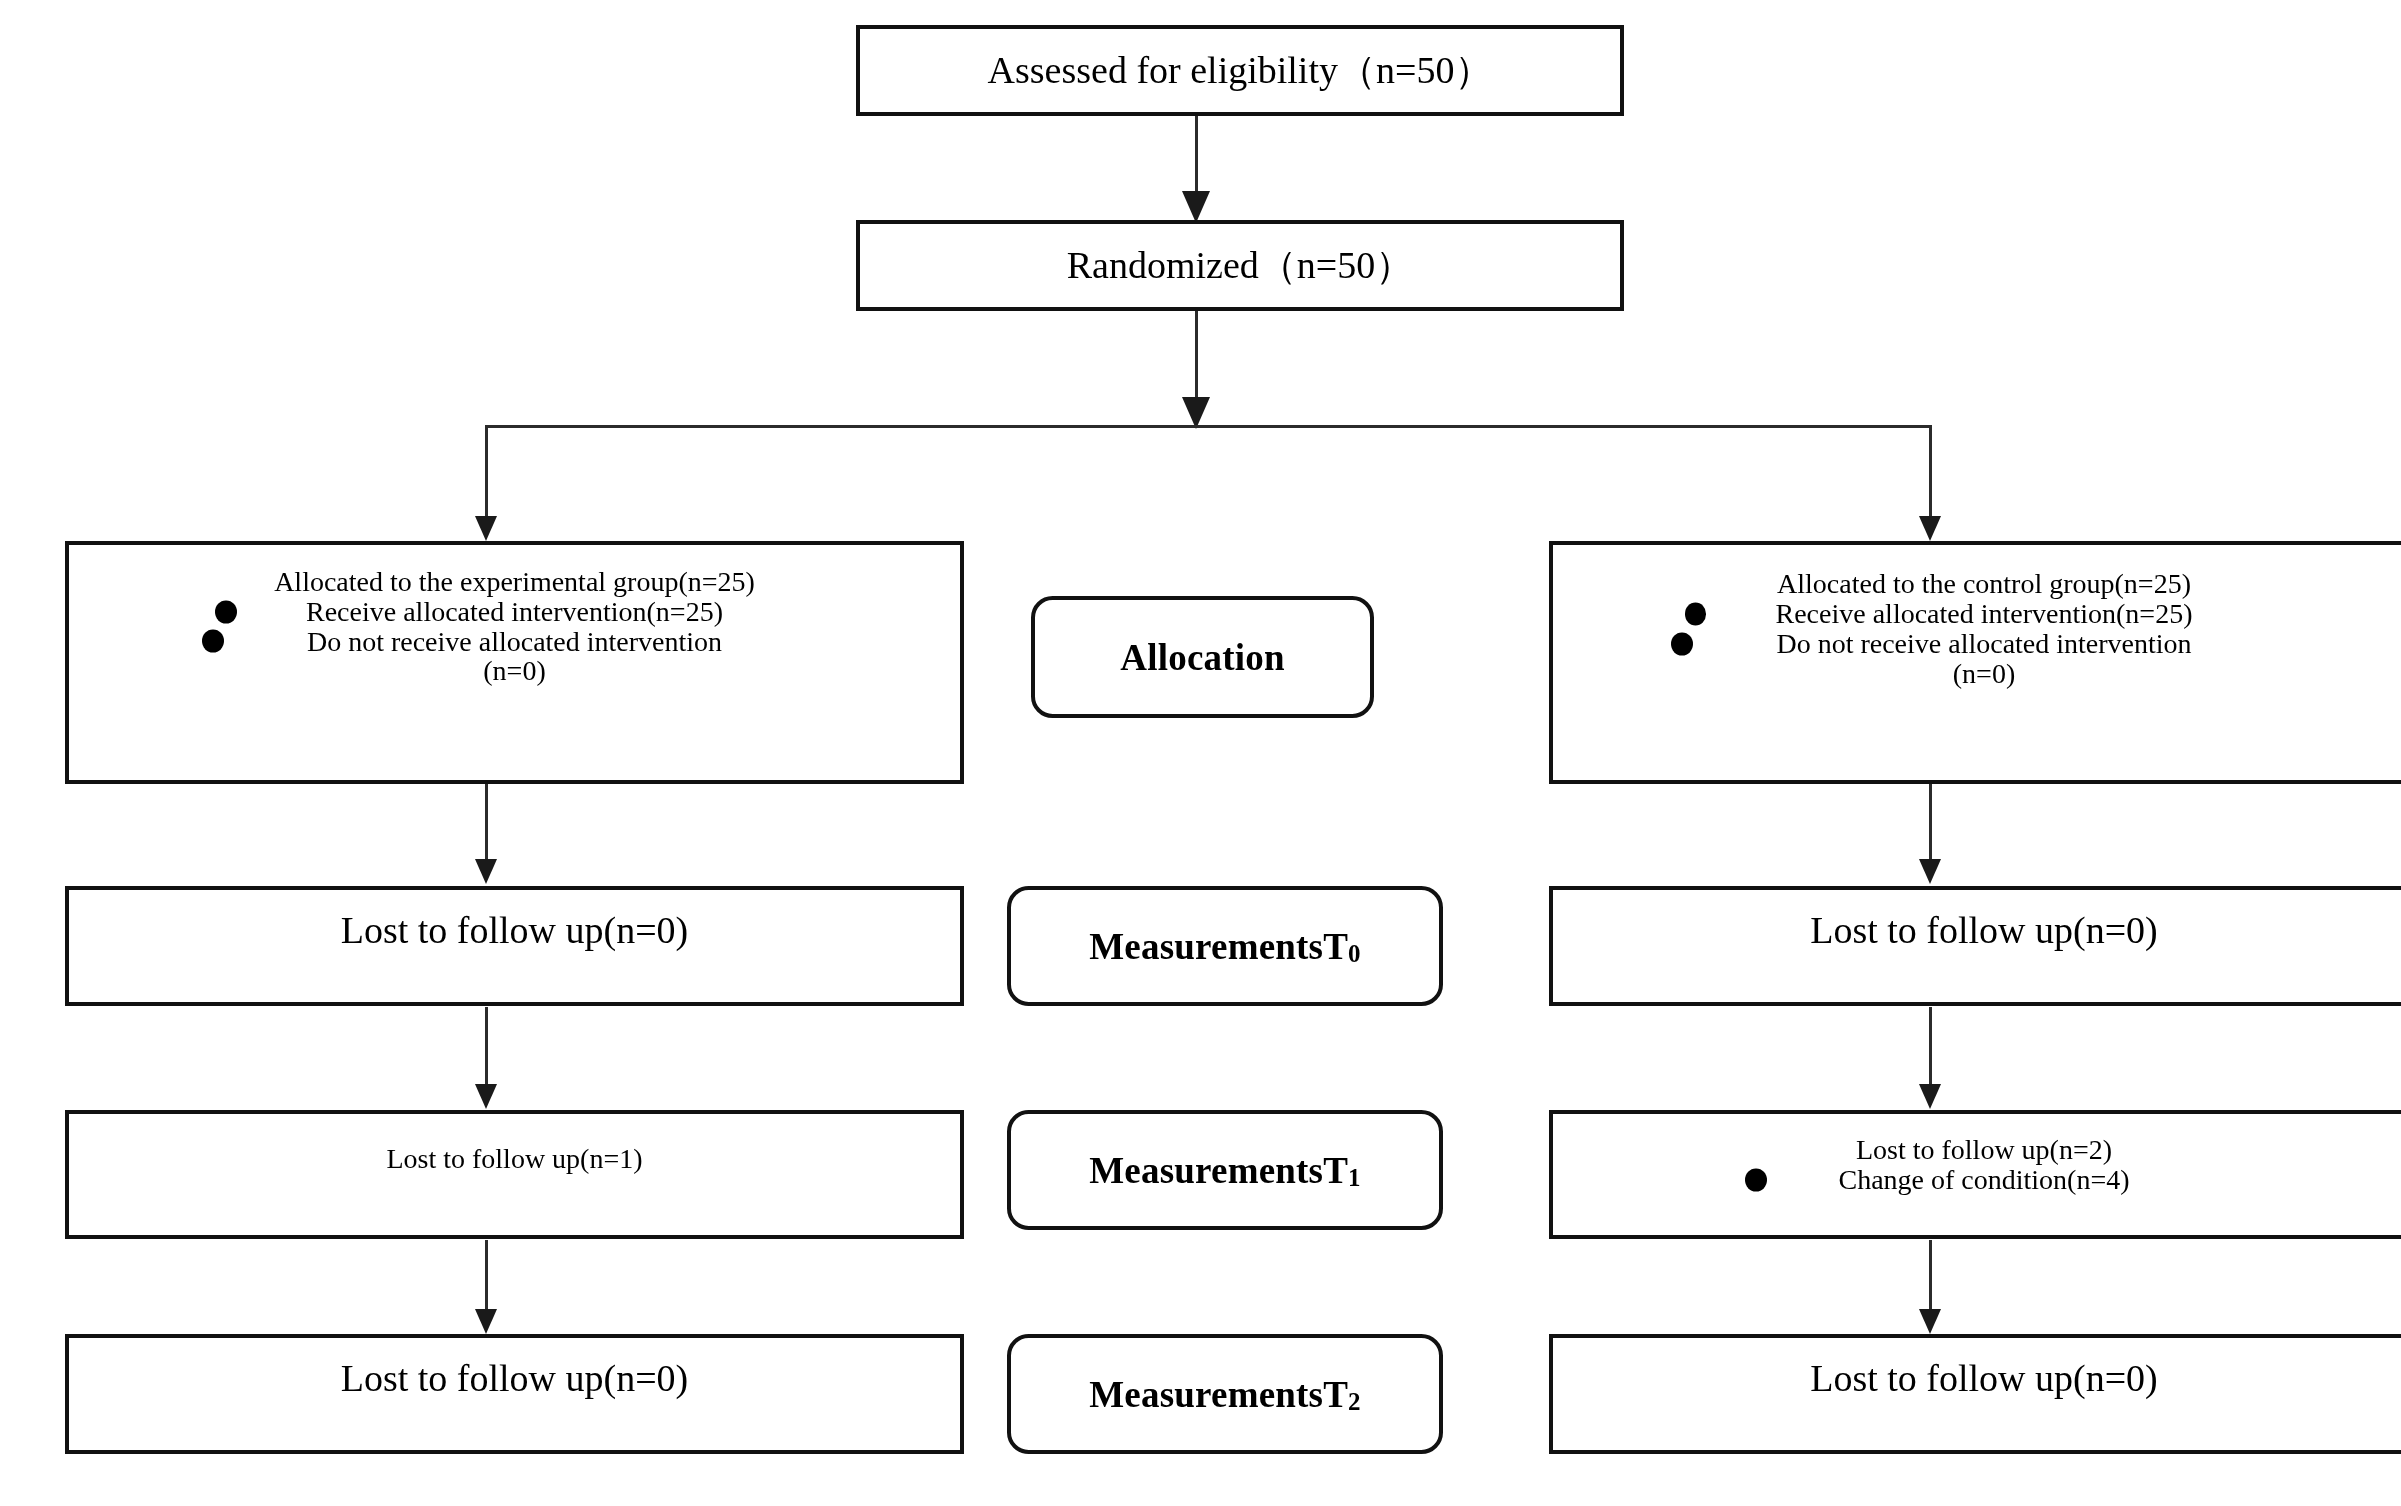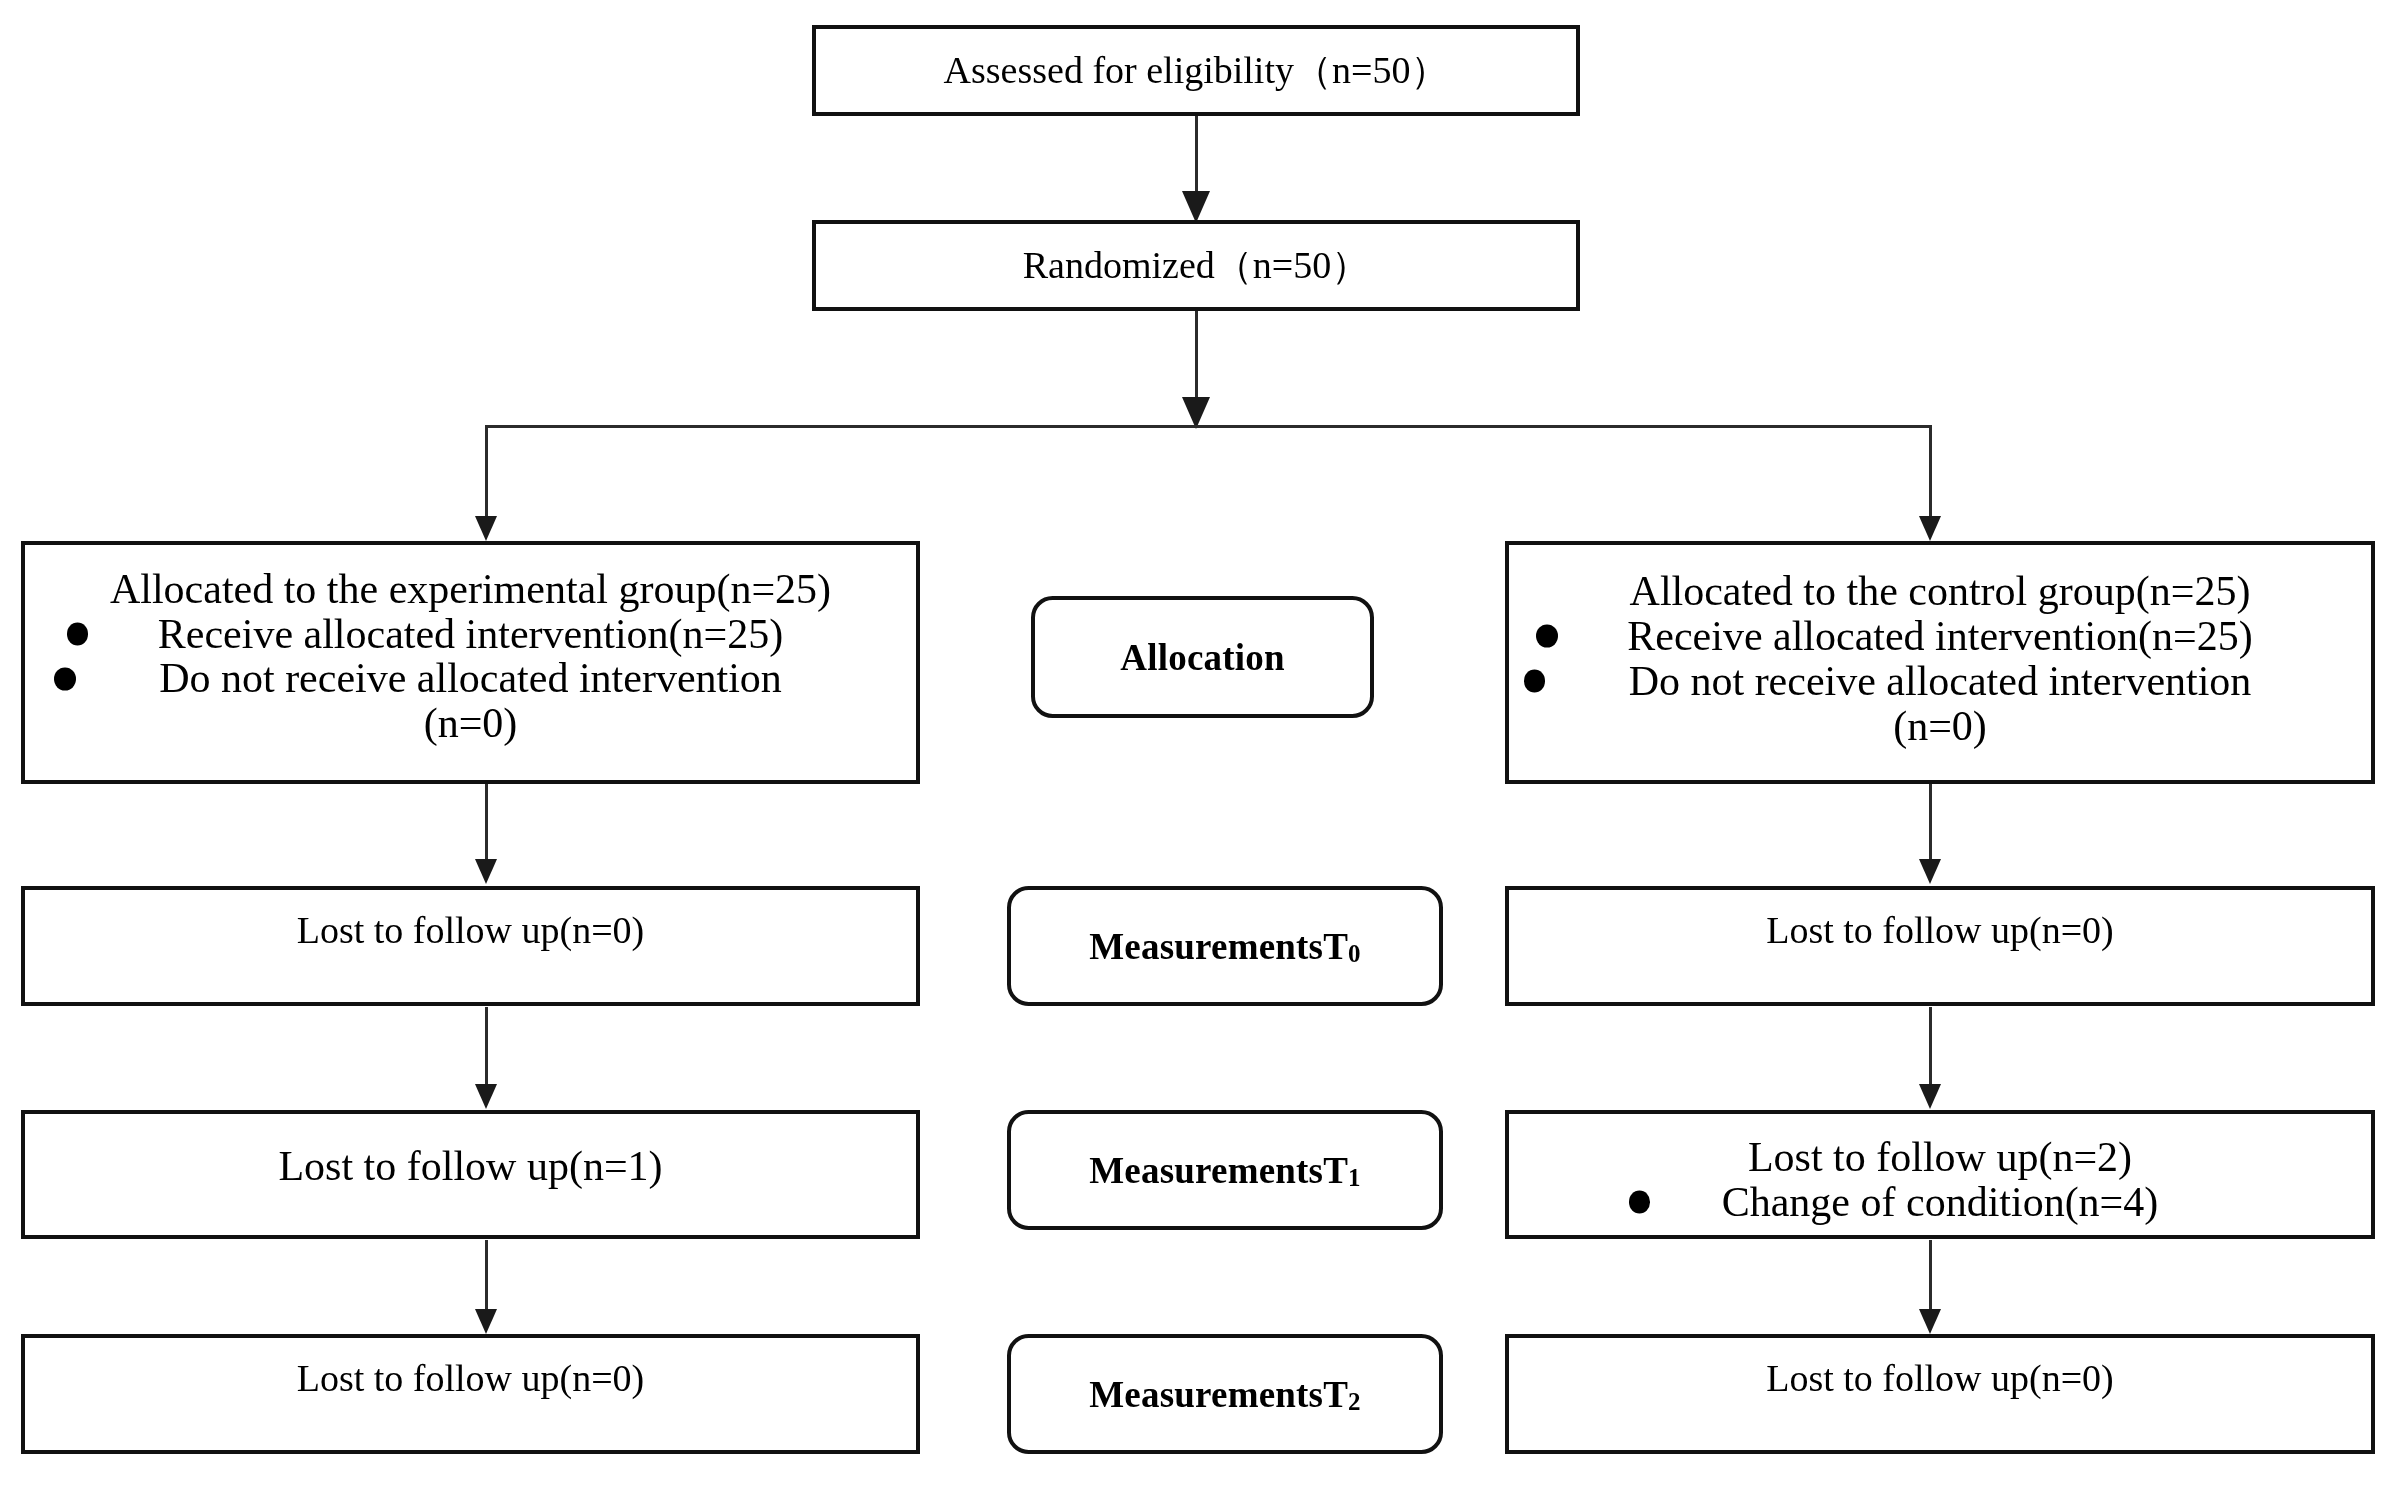--- a/index.html
+++ b/index.html
@@ -19,20 +19,21 @@
 
   
   .box {
     position: absolute;
     box-sizing: border-box;
     border: 4.1px solid #111111;
     background: #ffffff;
     display: flex;
     flex-direction: column;
     align-items: center;
+    margin-left: 44px;
   }
   .box.center-v { justify-content: center; }
 
   .label-box {
     position: absolute;
     box-sizing: border-box;
     border: 4.1px solid #111111;
     border-radius: 21.6px;
     background: #ffffff;
     display: flex;
@@ -59,21 +60,21 @@
   
   .blk {
     position: relative;
     width: 100%;
     display: flex;
     flex-direction: column;
     align-items: center;
   }
   .brow {
     position: relative;
-    font-size: 42px;
+    font-size: 28px;
     line-height: 1.07;
     white-space: nowrap;
   }
   .bullet {
     position: absolute;
     width: 21.6px;
     height: 23px;
     border-radius: 50%;
     background: #000000;
     top: 50%;

